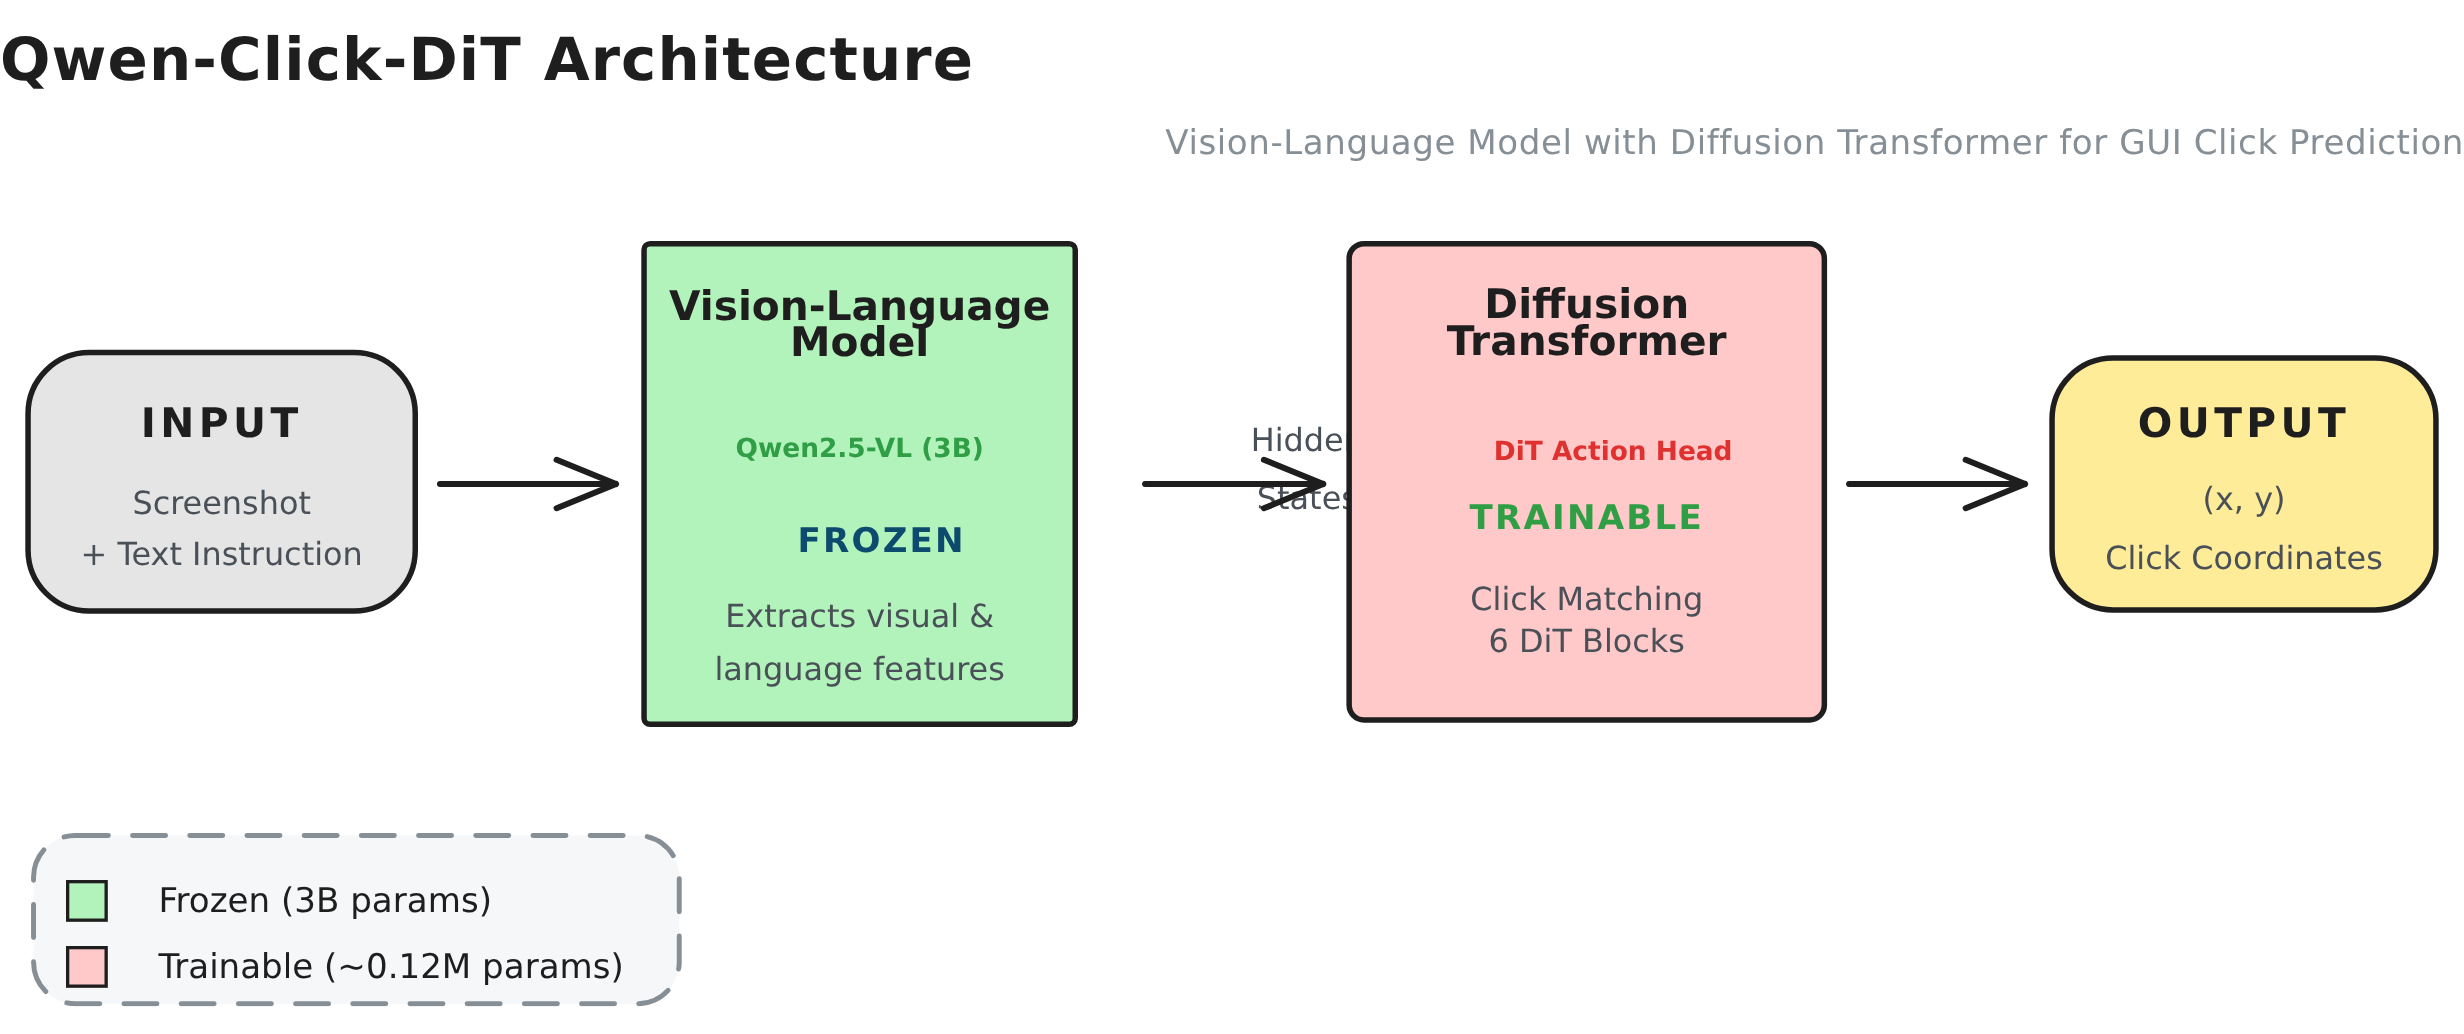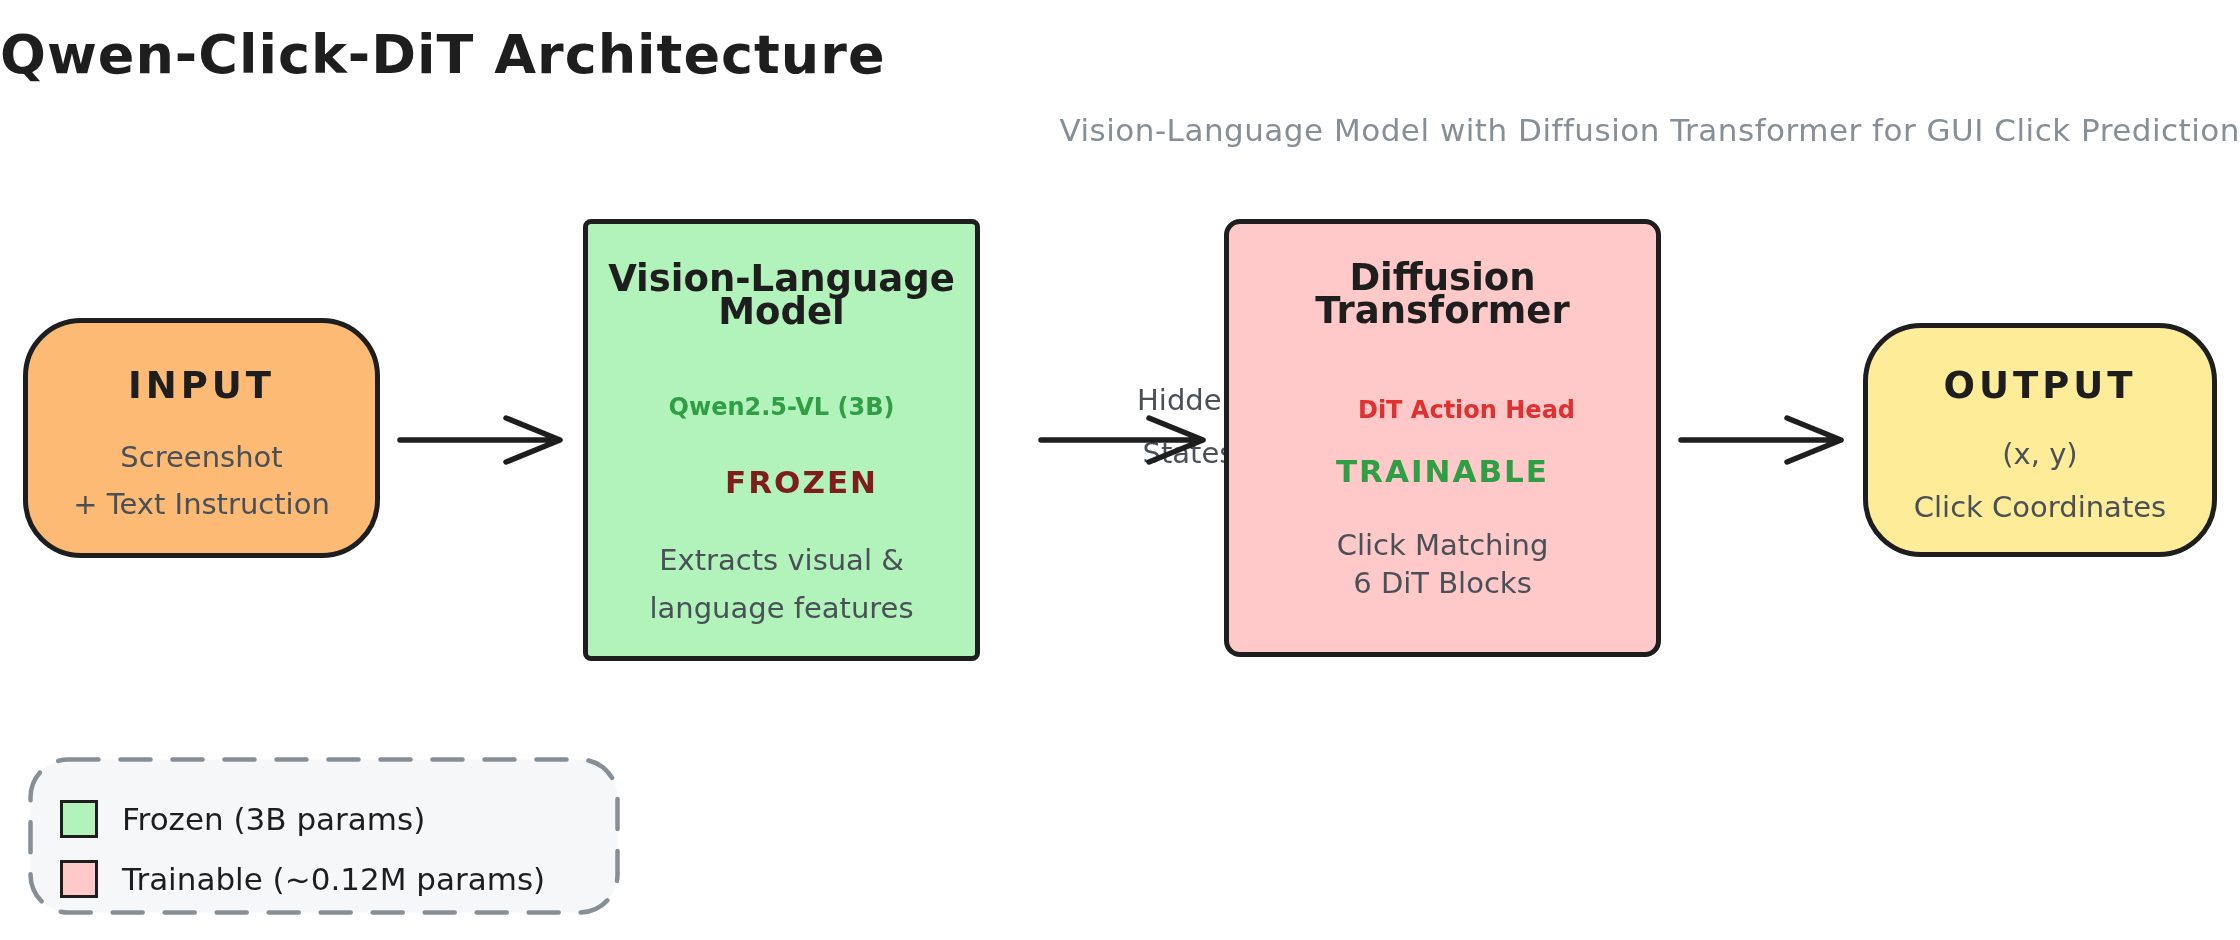--- a/index.html
+++ b/index.html
@@ -61,21 +61,21 @@
   .edge-label .l2 { line-height: 30px; margin-top: 23px; }
 
   
   .legend {
     position: absolute; left: 28px; top: 757px;
     width: 592px; height: 158px; z-index: 2;
   }
   .legend-frame { position: absolute; left: 0; top: 0; }
   .legend-row {
     position: absolute; left: 32px; height: 40px;
-    display: flex; align-items: center; gap: 24px;
+    display: flex; align-items: center; gap: 46px;
   }
   .legend-row-1 { top: 42px; }
   .legend-row-2 { top: 102px; }
   .legend-swatch {
     width: 38px; height: 38px;
     border: 3.5px solid #1e1e1e; box-sizing: border-box;
   }
   .legend-label {
     font-size: 31px; font-weight: 500; color: #1e1e1e; white-space: nowrap;
   }
@@ -86,31 +86,31 @@
 <div class="canvas">
 
   <div class="page-title">Qwen-Click-DiT Architecture</div>
   <div class="page-subtitle">Vision-Language Model with Diffusion Transformer for GUI Click Prediction</div>
 
   <div class="edge-label">
     <div class="l1">Hidden</div>
     <div class="l2">States</div>
   </div>
 
-  <div class="node node-input" style="background-color: #fdba74;">
+  <div class="node node-input" style="background-color: #e5e5e5;">
     <div class="tline io-title" style="top:62px">INPUT</div>
     <div class="tline body-text" style="top:134px">Screenshot</div>
     <div class="tline body-text" style="top:181px">+ Text Instruction</div>
   </div>
 
   <div class="node node-vlm" style="background-color: rgb(178, 242, 187);">
     <div class="tline node-title" style="top:54px">Vision-Language</div>
     <div class="tline node-title" style="top:87px">Model</div>
     <div class="tline accent-lg" style="top: 183px; color: rgb(47, 158, 68);">Qwen2.5-VL (3B)</div>
-    <div class="tline accent-sm" style="top: 258px; color: #7f1d1d; margin-left: 40px;">FROZEN</div>
+    <div class="tline accent-sm" style="top: 268px; color: #0c4a6e; margin-left: 40px;">FROZEN</div>
     <div class="tline body-text" style="top:336px">Extracts visual &amp;</div>
     <div class="tline body-text" style="top:384px">language features</div>
   </div>
 
   <div class="node node-dit" style="background-color: rgb(255, 201, 201);">
     <div class="tline node-title" style="top:53px">Diffusion</div>
     <div class="tline node-title" style="top:86px">Transformer</div>
     <div class="tline accent-lg" style="top: 186px; color: rgb(224, 49, 49); padding-left: 48px;">DiT Action Head</div>
     <div class="tline accent-sm" style="top: 247px; color: rgb(47, 158, 68);">TRAINABLE</div>
     <div class="tline body-text" style="top:321px">Click Matching</div>

